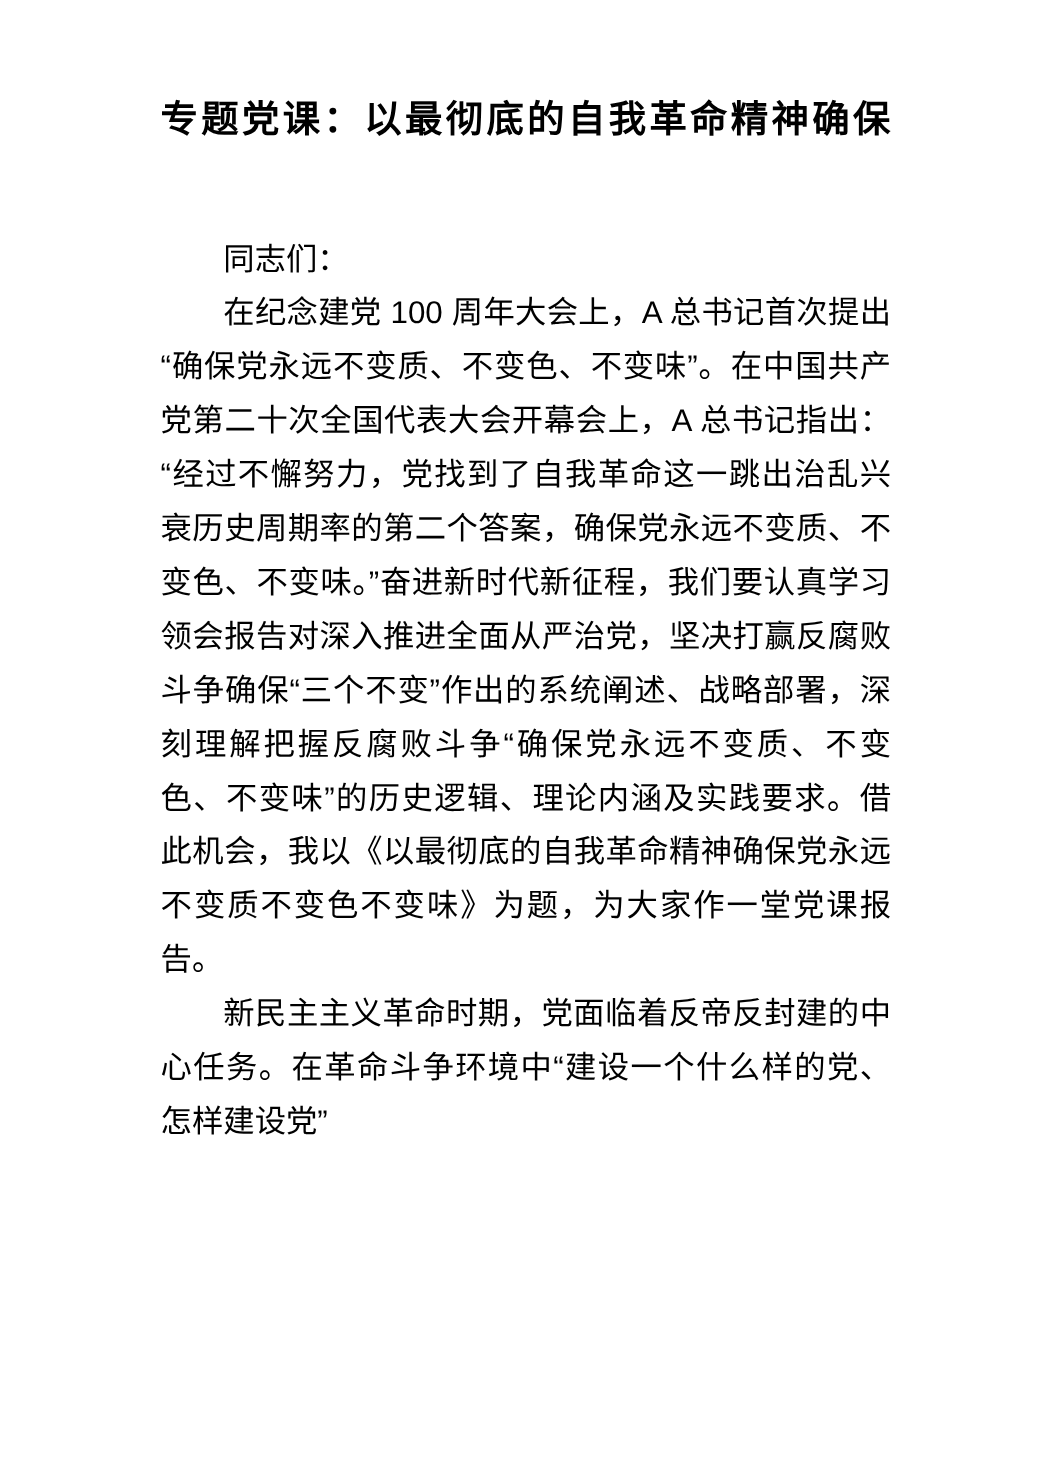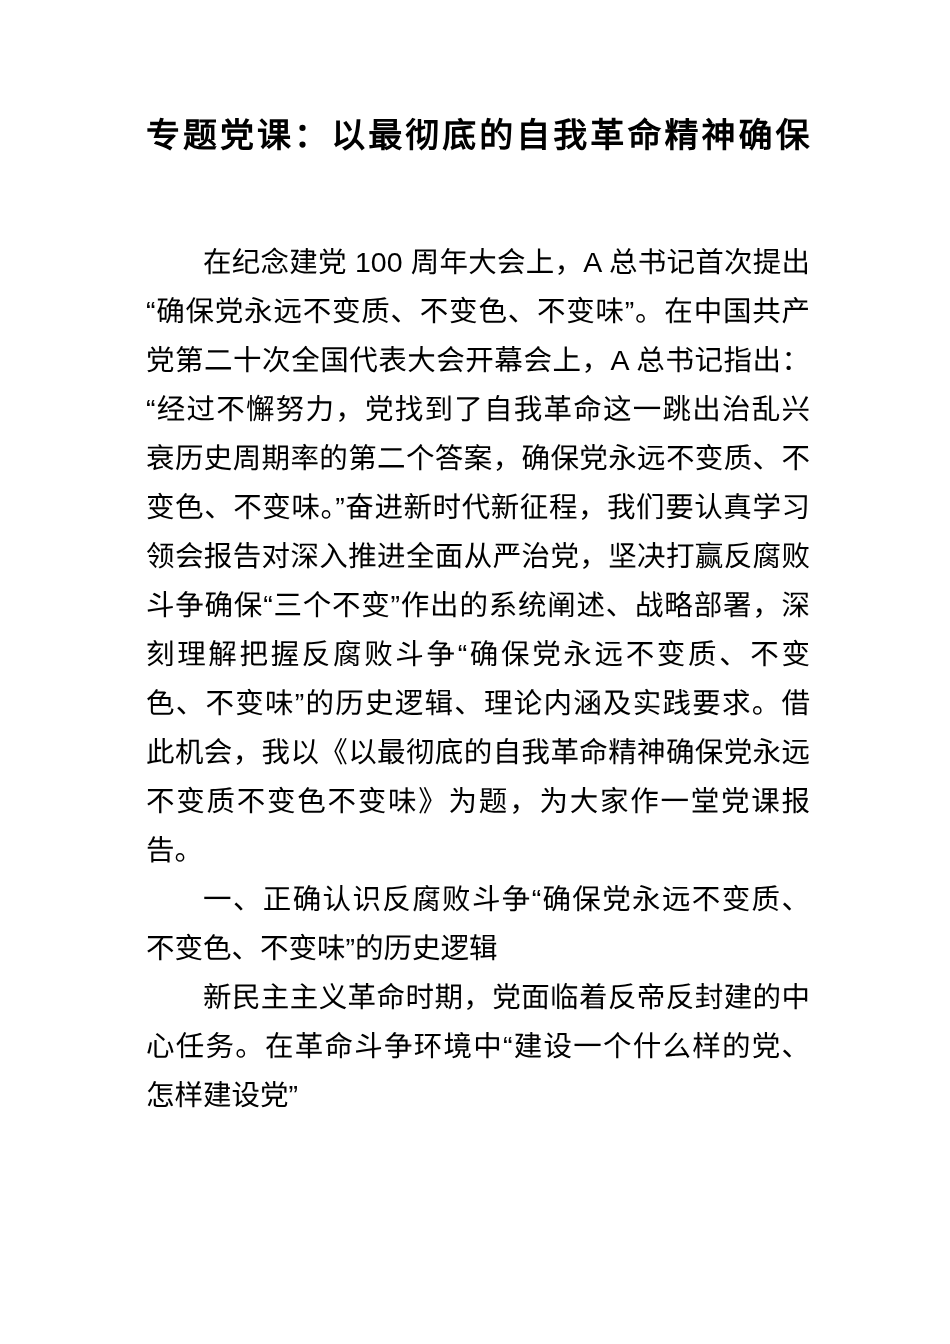--- a/index.html
+++ b/index.html
@@ -32,21 +32,21 @@
     font-weight: bold;
     line-height: 1.0;
     text-align: justify;
     text-align-last: justify;
     letter-spacing: 0.5px;
     margin: 0;
     padding: 0;
     white-space: nowrap;
   }
   .title-line-1 {
-    padding-top: 118px;
+    padding-top: 92px;
   }
   .title-line-2 {
     padding-top: 66px;
     text-align: center;
     text-align-last: center;
   }
   .body-block {
     padding-top: 86px;
   }
   p.para {
@@ -67,22 +67,22 @@
 <body>
 
 <div class="page">
   <div class="content">
 
     <h1 class="doc-title title-line-1">专题党课：以最彻底的自我革命精神确保</h1>
 
 
     <div class="body-block">
 
+      <p class="para indent">同志们：</p>
 
       <p class="para indent">在纪念建党 100 周年大会上，A 总书记首次提出“确保党永远不变质、不变色、不变味”。在中国共产党第二十次全国代表大会开幕会上，A 总书记指出：“经过不懈努力，党找到了自我革命这一跳出治乱兴衰历史周期率的第二个答案，确保党永远不变质、不变色、不变味。”奋进新时代新征程，我们要认真学习领会报告对深入推进全面从严治党，坚决打赢反腐败斗争确保“三个不变”作出的系统阐述、战略部署，深刻理解把握反腐败斗争“确保党永远不变质、不变色、不变味”的历史逻辑、理论内涵及实践要求。借此机会，我以《以最彻底的自我革命精神确保党永远不变质不变色不变味》为题，为大家作一堂党课报告。</p>
 
-      <p class="para indent">一、正确认识反腐败斗争“确保党永远不变质、不变色、不变味”的历史逻辑</p>
 
       <p class="para indent">新民主主义革命时期，党面临着反帝反封建的中心任务。在革命斗争环境中“建设一个什么样的党、怎样建设党”</p>
 
     </div>
   </div>
 </div>
 
 </body></html>

